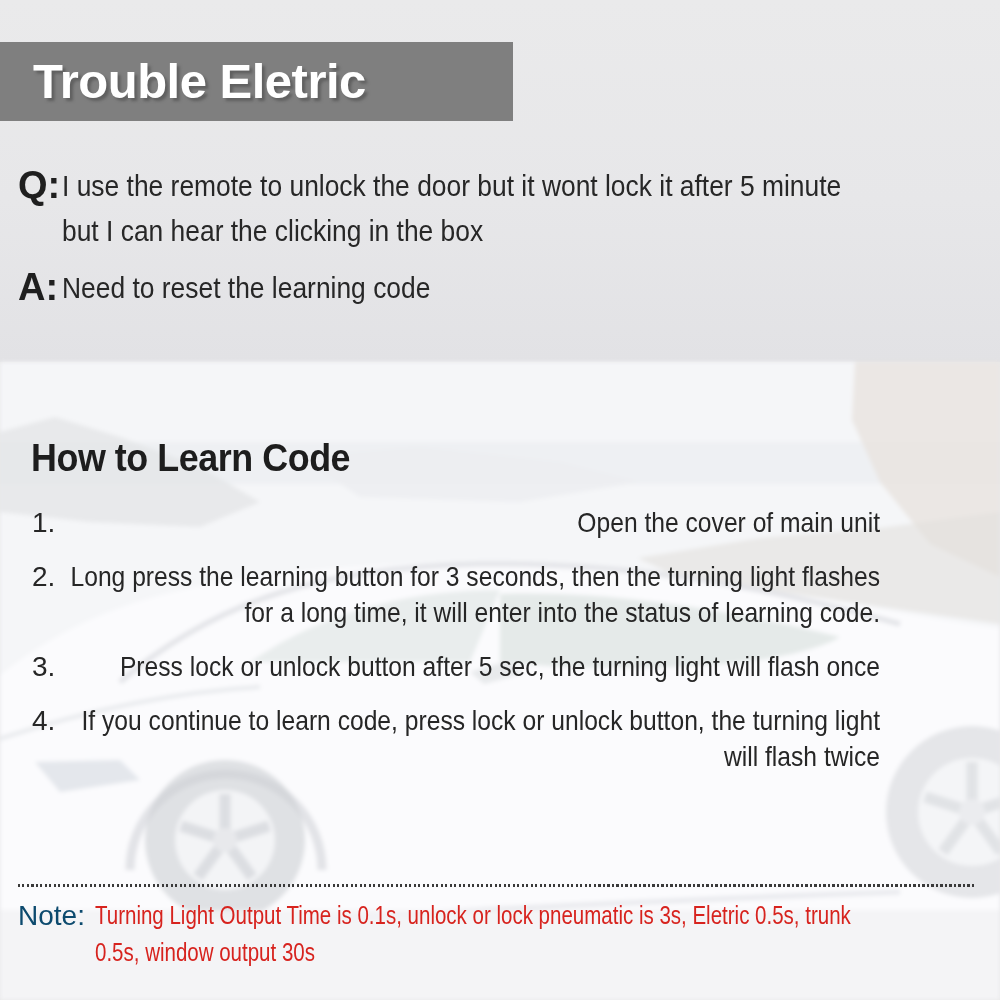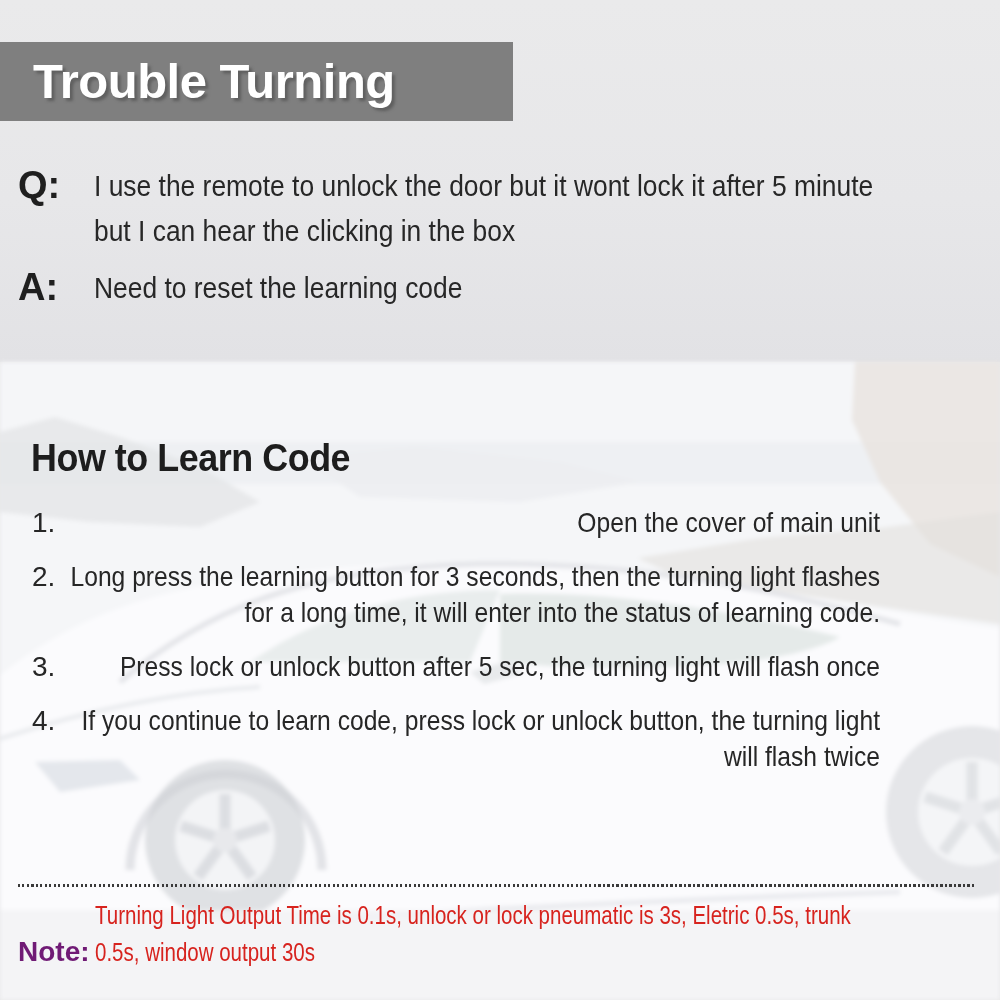--- a/index.html
+++ b/index.html
@@ -30,21 +30,21 @@
     letter-spacing:-0.5px;
     text-shadow: 3px 3px 3px rgba(70,70,70,0.55);
     white-space:nowrap;
   }
   .tline { white-space:nowrap; transform-origin:0 50%; }
 
   .qa { position:absolute; top:163px; left:18px; width:970px; }
   .qa-row { display:flex; align-items:flex-start; }
   .qa-row.arow { margin-top:12px; }
   .qa-label { flex:none; width:44px; font-size:38px; font-weight:bold; line-height:45px; color:#1f1f1f; }
-  .qa-lines { flex:1;margin-left:32px; }
+  .qa-lines { flex:1; }
   .q-size { font-size:30px; line-height:45px; transform:scaleX(0.88); color:#272727; }
 
   .howto {
     position:absolute; top:436px; left:31px;
     font-size:39px; font-weight:bold; letter-spacing:-0.5px;
     transform:scaleX(0.92); transform-origin:0 0;
     color:#1d1d1d; white-space:nowrap;
   }
 
   .steps { position:absolute; top:505px; left:32px; width:960px; }
@@ -52,21 +52,21 @@
   .step-num { flex:none; width:27px; font-size:28px; line-height:36px; color:#262626; }
   .step-lines { flex:1;text-align:right; }
   .s-size { font-size:28px; line-height:36px; transform:scaleX(0.88); color:#262626; }
 
   .divider {
     position:absolute; top:884px; left:18px; width:956px; height:3px;
     background: repeating-linear-gradient(90deg, #3a3a3a 0 2px, transparent 2px 4.5px);
   }
 
   .note { position:absolute; top:897px; left:18px; width:970px; display:flex; align-items:flex-start; }
-  .note-label { flex:none; width:77px; font-size:28px; font-weight:bold; line-height:37px; color:#701a75;margin-top:36px; }
+  .note-label { flex:none; width:77px; font-size:28px; font-weight:normal; line-height:37px; color:#0c4a6e; }
   .note-lines { flex:1; }
   .n-size { font-size:25px; line-height:37px; transform:scaleX(0.82); color:#d7231e; }
 </style>
 </head>
 <body>
 
 <div class="page">
 
   <div class="top-bg"></div>
 
@@ -107,21 +107,21 @@
         <line x1="972" y1="450" x2="943" y2="490"></line>
         <line x1="972" y1="450" x2="925" y2="435"></line>
       </g>
       <circle cx="972" cy="450" r="13" fill="#dcdee2"></circle>
     </g>
     <path d="M300 560 C 500 545, 750 535, 900 530" stroke="#e9eaee" stroke-width="5" fill="none"></path>
     <rect y="548" width="1000" height="90" fill="#f2f2f4" opacity="0.85"></rect>
   </svg>
 
   <div class="banner">
-    <span class="banner-title">Trouble Turning</span>
+    <span class="banner-title">Trouble Eletric</span>
   </div>
 
   <div class="qa">
     <div class="qa-row">
       <span class="qa-label">Q:</span>
       <div class="qa-lines">
         <div class="tline q-size">I use the remote to unlock the door but it wont lock it after 5 minute</div>
         <div class="tline q-size">but I can hear the clicking in the box</div>
       </div>
     </div>

